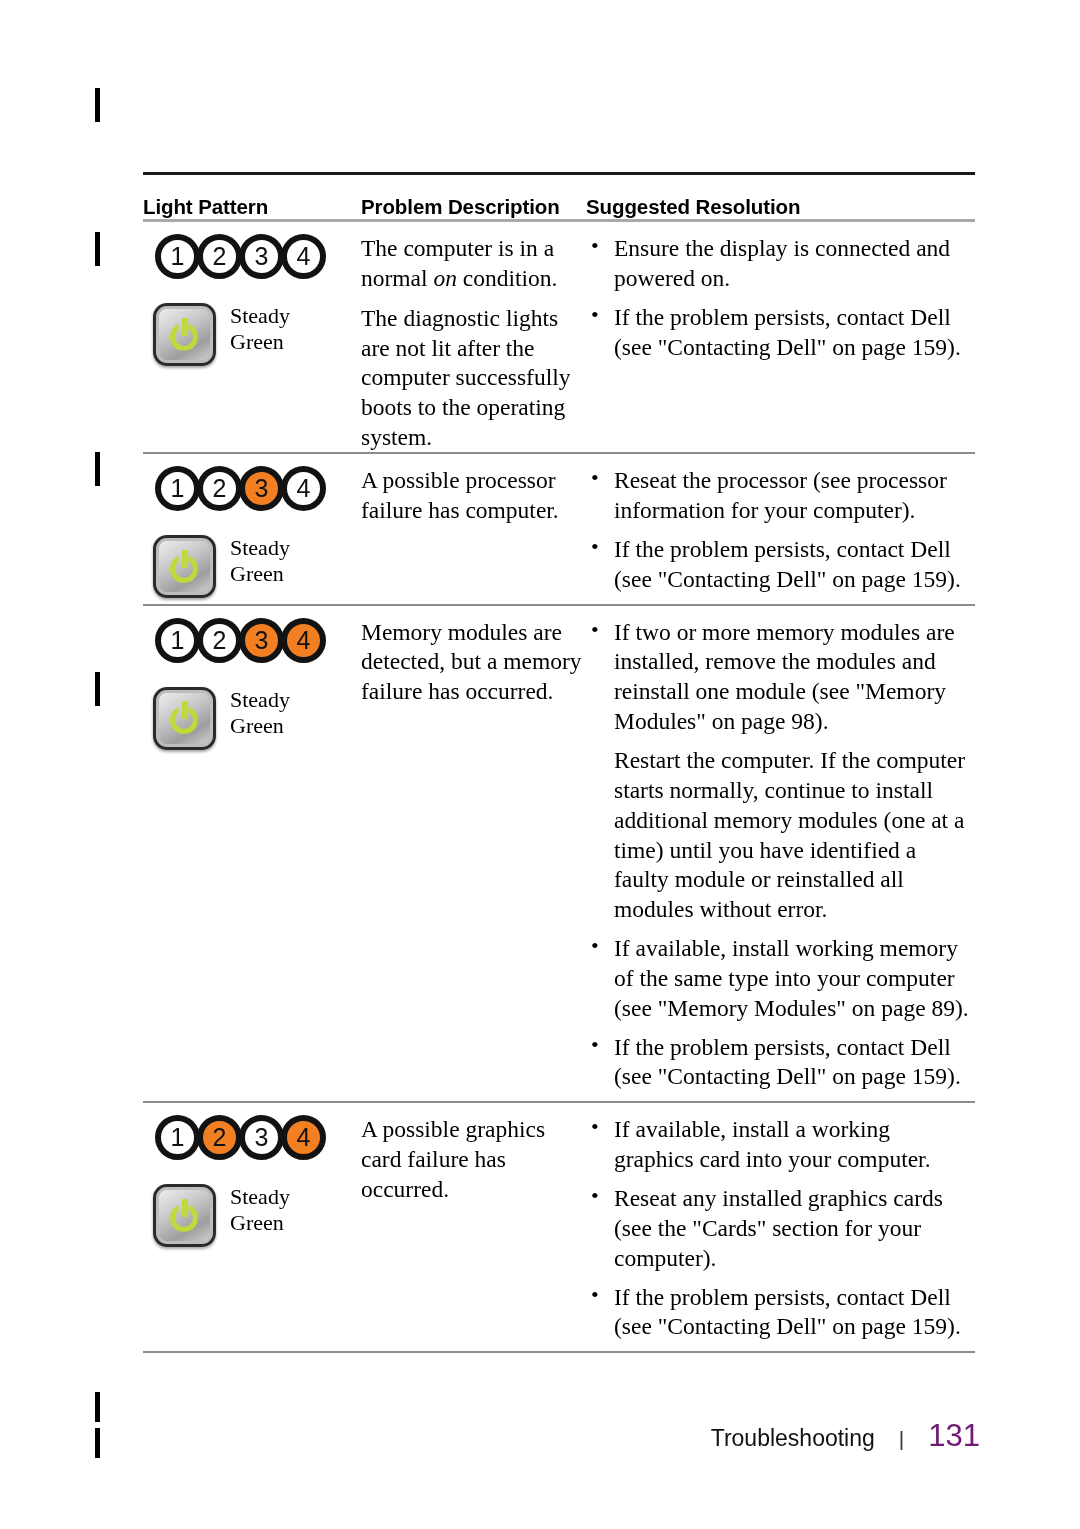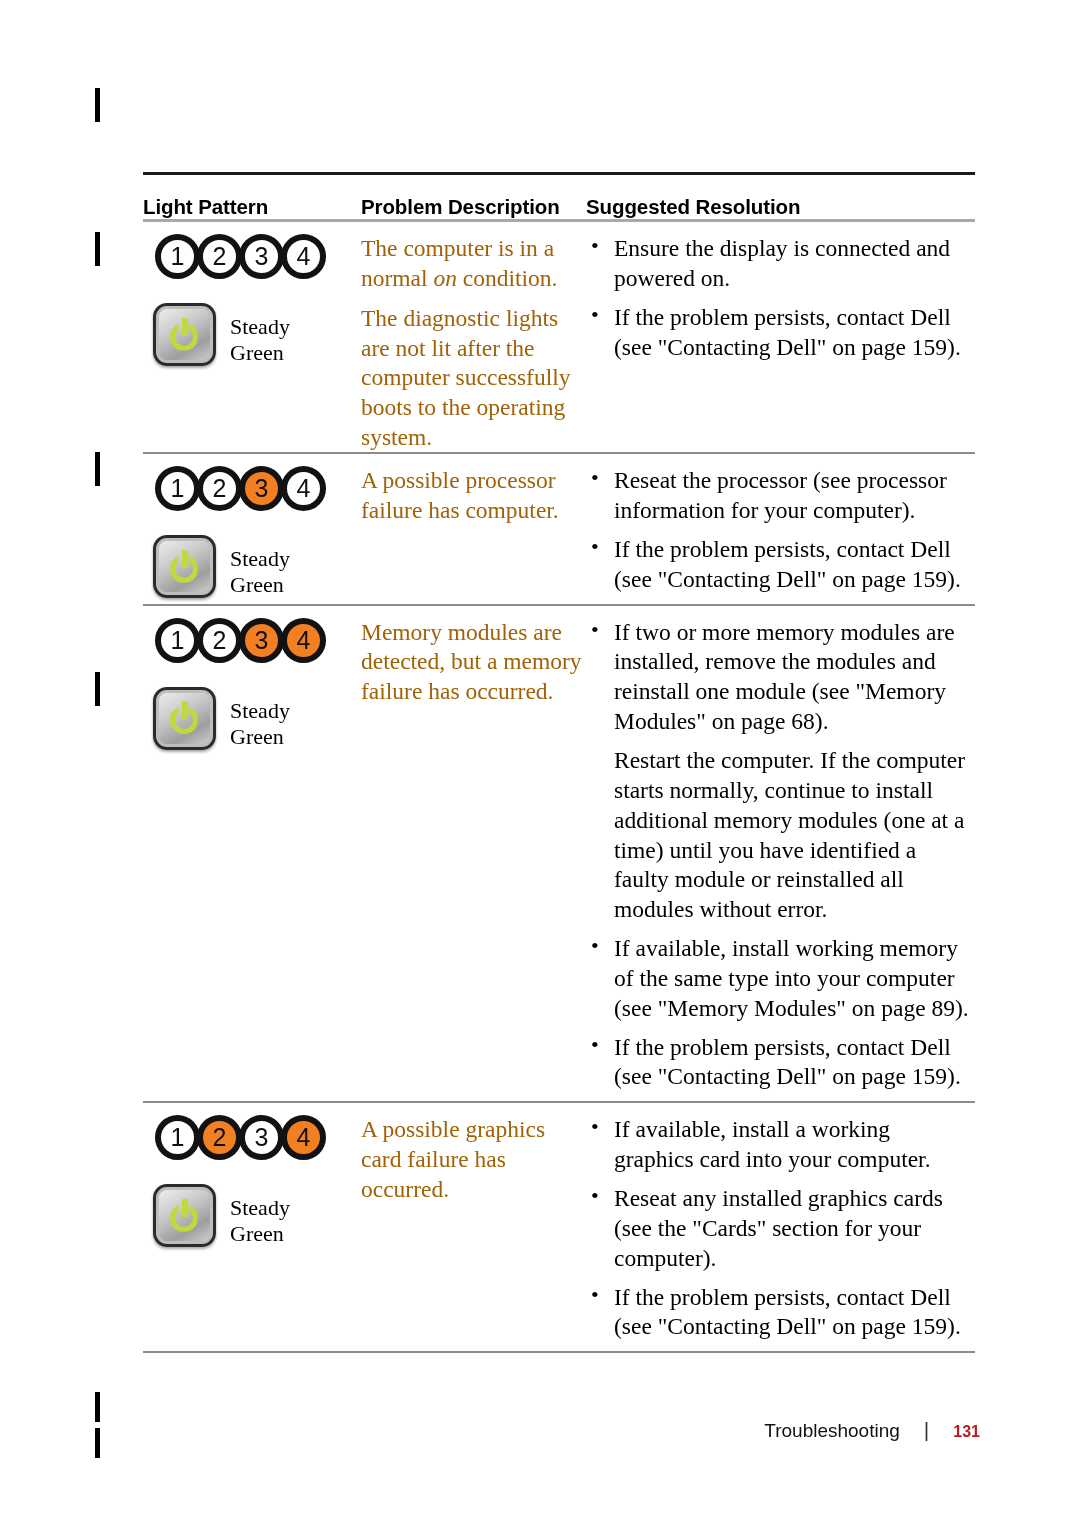--- a/index.html
+++ b/index.html
@@ -101,21 +101,21 @@
     color: #111;
     margin-right: -3px;
     position: relative;
   }
   .lamp.on {
     background: #f28022;
   }
 
   .pwr-wrap {
     display: flex;
-    align-items: flex-end;
+    align-items: flex-start;
     margin-left: 10px;
     margin-top: 24px;
   }
   .pwr-btn {
     width: 63px;
     height: 63px;
     border-radius: 14px;
     background:
       linear-gradient(150deg, #f2f2f2 0%, #c9c9c9 40%, #9e9e9e 70%, #d8d8d8 100%);
     border: 3px solid #2b2b2b;
@@ -151,21 +151,21 @@
     margin-left: 14px;
     font-family: "Liberation Serif", "DejaVu Serif", serif;
     font-size: 22px;
     line-height: 1.18;
   }
 
   
   .cell-text {
     font-size: 23.5px;
     line-height: 1.26;
-    color: #a16207;
+    color: #000000;
   }
   .cell-text p {
     margin: 0 0 11px 0;
   }
   .cell-text p.tight { margin-bottom: 0; }
   .cell-text em { font-style: italic; }
 
   .bullets {
     list-style: none;
     margin: 0;
@@ -195,32 +195,32 @@
     left: 0;
     right: 0;
     top: 1418px;
     display: flex;
     justify-content: flex-end;
     align-items: baseline;
     padding-right: 100px;
     font-family: "Liberation Sans", "DejaVu Sans", sans-serif;
   }
   .footer .chap {
-    font-size: 19px;
+    font-size: 23px;
     color: #111;
   }
   .footer .sep {
     margin: 0 24px;
     font-size: 21px;
     color: #333;
   }
   .footer .pnum {
-    font-size: 16px;
-    font-weight: bold;
-    color: #b91c1c;
+    font-size: 31px;
+    font-weight: normal;
+    color: #701a75;
   }
 </style>
 </head>
 <body>
 
 <div class="page">
 
   <div id="change-bars">
       <div class="change-bar" style="top: 88px; height: 34px;"></div>
       <div class="change-bar" style="top: 232px; height: 34px;"></div>
@@ -326,21 +326,21 @@
                 <div>Steady</div>
                 <div>Green</div>
               </div>
             </div>
           </div>
           <div class="col-problem cell-text">
             <p class="tight"><span>Memory modules are detected, but a memory failure has occurred.</span></p>
           </div>
           <div class="col-resolve">
             <ul class="bullets">
-              <li>If two or more memory modules are installed, remove the modules and reinstall one module (see "Memory Modules" on page 68).</li>
+              <li>If two or more memory modules are installed, remove the modules and reinstall one module (see "Memory Modules" on page 98).</li>
               <li class="nobullet">Restart the computer. If the computer starts normally, continue to install additional memory modules (one at a time) until you have identified a faulty module or reinstalled all modules without error.</li>
               <li>If available, install working memory of the same type into your computer (see "Memory Modules" on page 89).</li>
               <li>If the problem persists, contact Dell (see "Contacting Dell" on page 159).</li>
             </ul>
           </div>
         </div>
         <div class="rule-row"></div>
         <div class="trow">
           <div class="col-light">
             <div class="lights">

